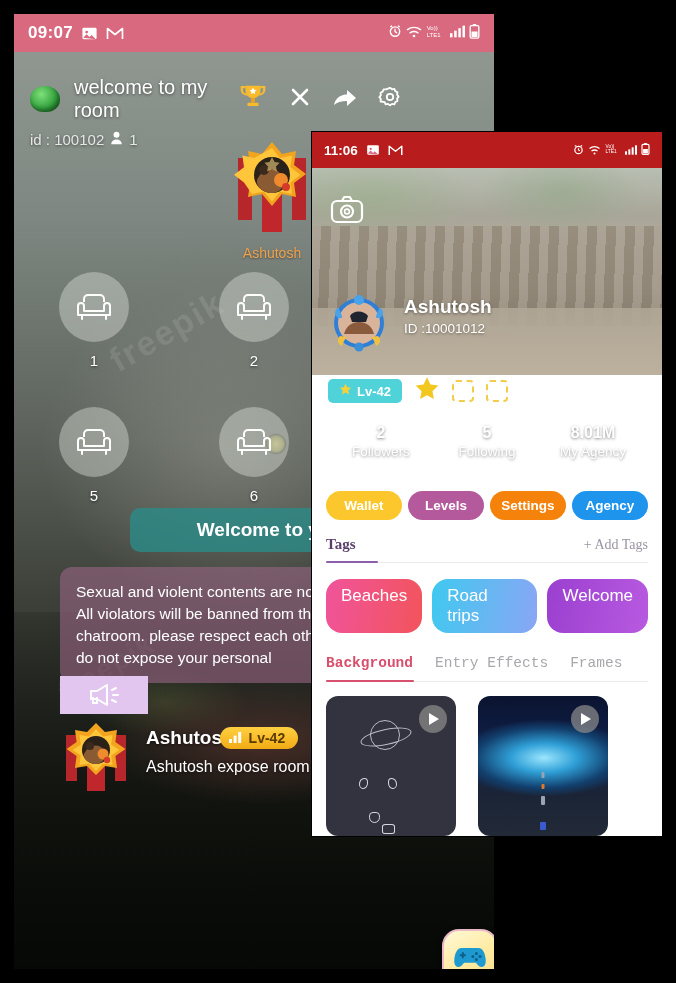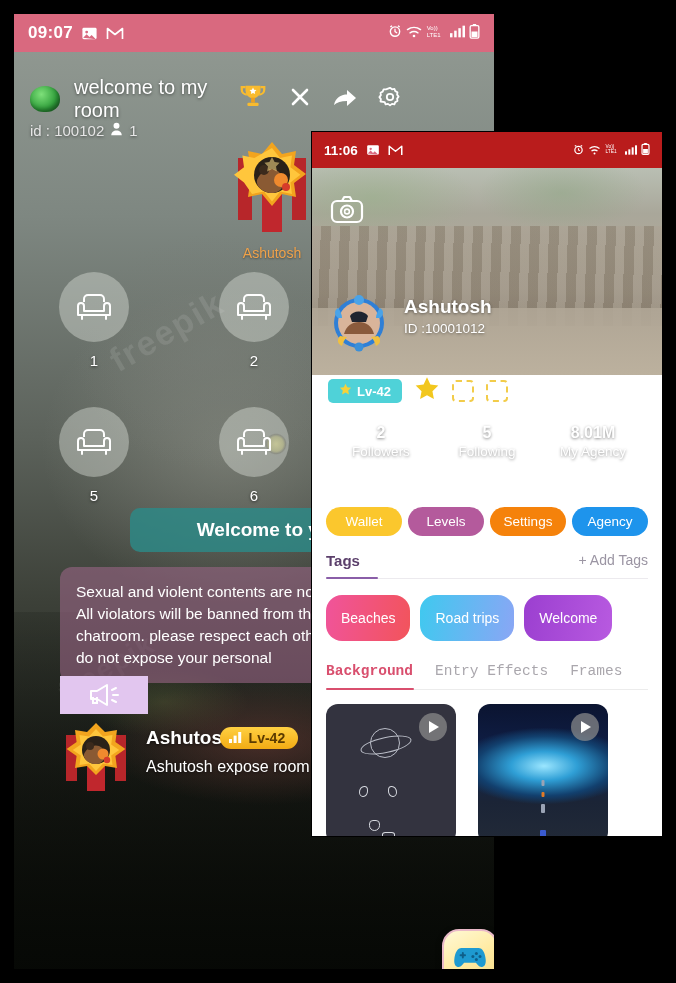--- a/index.html
+++ b/index.html
@@ -34,21 +34,21 @@
          transform:rotate(-30deg); font-weight:700; letter-spacing:2px; pointer-events:none; }
 
   .room-header { position:absolute; left:0; top:38px; width:404px; padding:24px 16px 0 16px; }
   .rh-row { display:flex; align-items:center; }
   .rh-avatar { width:30px; height:26px; border-radius:50% 50% 46% 46%;
                background:radial-gradient(circle at 38% 32%, #7ee07a, #2f9e3a 60%, #1d6b27);
                box-shadow:inset -2px -3px 4px rgba(0,0,0,.35); flex:0 0 auto; }
   .rh-title { color:#fff; font-size:20px; margin-left:14px; font-weight:400;
               text-shadow:0 1px 3px rgba(0,0,0,.5); }
   .rh-icons { margin-left:auto; display:flex; align-items:center; gap:20px; }
-  .rh-sub { color:#e6e6e6; font-size:15px; display:flex; align-items:center; gap:6px;
+  .rh-sub { color:#e6e6e6; font-size:15px; margin-top:9px; display:flex; align-items:center; gap:6px;
             text-shadow:0 1px 3px rgba(0,0,0,.5); }
 
   
   .host { position:absolute; left:208px; top:122px; width:100px; text-align:center; }
   .host-frame { position:relative; width:96px; height:105px; margin:0 auto; }
   .host-name { color:#f0a24a; font-size:14px; margin-top:4px; font-weight:500;
                text-shadow:0 1px 2px rgba(0,0,0,.4); }
 
   
   .seats { position:absolute; left:0; top:258px; width:480px;
@@ -121,32 +121,32 @@
   .stat { flex:1; position:relative; }
   .stat + .stat:before { content:""; position:absolute; left:0; top:4px; width:1px; height:30px;
                          background:rgba(255,255,255,.5); }
   .stat-v { color:#fff; font-size:16px; font-weight:700; text-shadow:0 1px 3px rgba(0,0,0,.45); }
   .stat-l { color:#fff; font-size:13.5px; margin-top:2px; text-shadow:0 1px 3px rgba(0,0,0,.45); }
 
   .sheet { position:absolute; left:0; top:345px; width:350px; height:359px; background:#fff;
            border-radius:16px 16px 0 0; padding:14px 14px 0 14px; }
   .nav-row { display:flex; justify-content:space-between; gap:6px; }
   .nav-pill { border:none; border-radius:16px; padding:7px 0; flex:1; color:#fff;
-              font-size:13.5px; font-weight:400; font-family:"Liberation Sans",sans-serif;
-              cursor:pointer;margin-top:16px; }
-
-  .tags-head { display:flex; margin-top:16px;
-               border-bottom:1px solid #eceaee; padding-bottom:9px; position:relative; }
+              font-size:13.5px; font-weight:700; font-family:"Liberation Sans",sans-serif;
+              cursor:pointer; }
+
+  .tags-head { display:flex; align-items:center; margin-top:16px;
+               border-bottom:1px solid #eceaee; padding-bottom:9px; position:relative;font-family:Liberation Serif, serif; }
   .tags-title { color:#5b3f6b; font-size:15px; font-weight:600; }
   .tags-title:after { content:""; position:absolute; left:0; bottom:-1px; width:52px; height:2.5px;
                       background:#8a5ea8; border-radius:2px; }
   .add-tags { margin-left:auto; color:#9b95a3; font-size:14px; }
 
   .tag-row { display:flex; gap:10px; margin-top:16px; }
-  .tag { border-radius:16px; padding:15px 15px; color:#fff; font-size:14px; font-weight:500; }
+  .tag { border-radius:16px; padding:7px 15px; color:#fff; font-size:17px; font-weight:500; }
 
   .tabs { display:flex; gap:22px; margin-top:22px; border-bottom:1px solid #ececec;
           padding-bottom:10px; position:relative; }
   .tab { font-size:14.5px; color:#aaa7ad;font-family:Liberation Mono, monospace; }
   .tab.active { color:#d94f6e; font-weight:600; }
   .tab.active:after { content:""; position:absolute; left:0; bottom:-1px; width:88px; height:2.5px;
                       background:#d94f6e; border-radius:2px; }
 
   .thumbs { display:flex; gap:22px; margin-top:14px; }
   .thumb { position:relative; width:130px; height:140px; border-radius:12px; overflow:hidden; }

